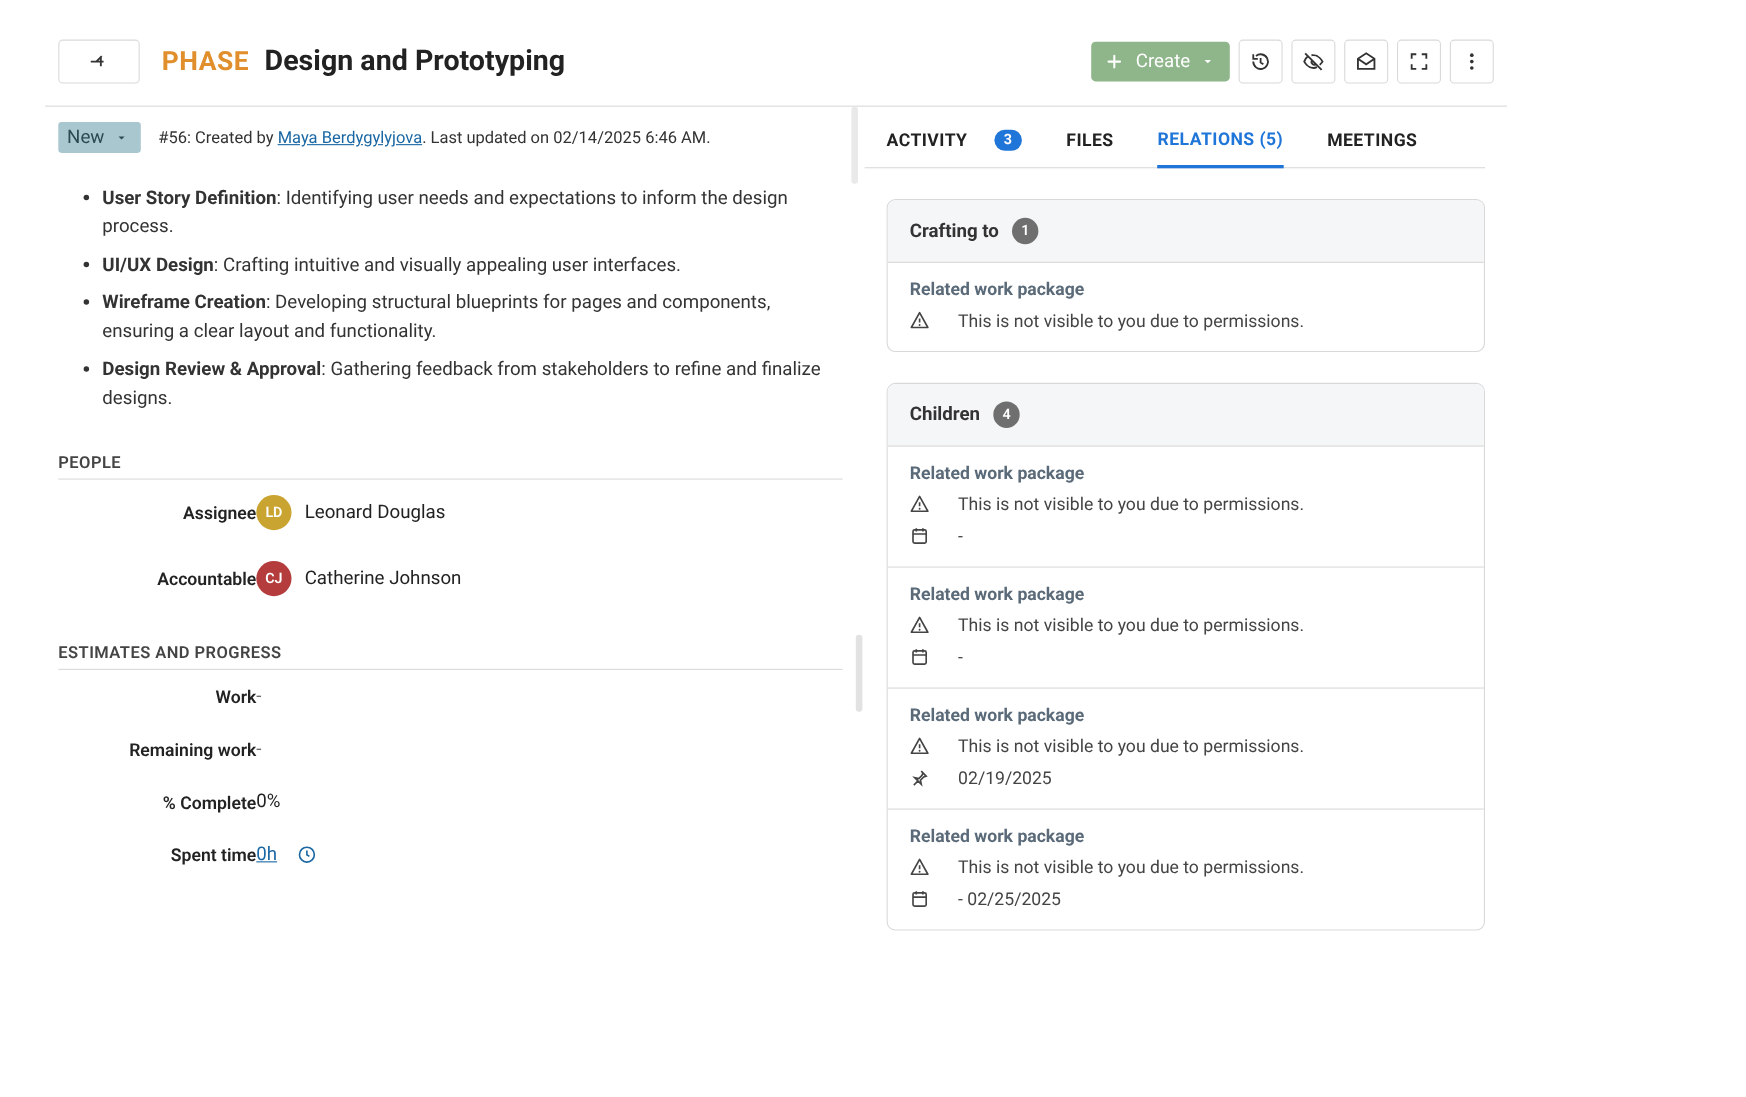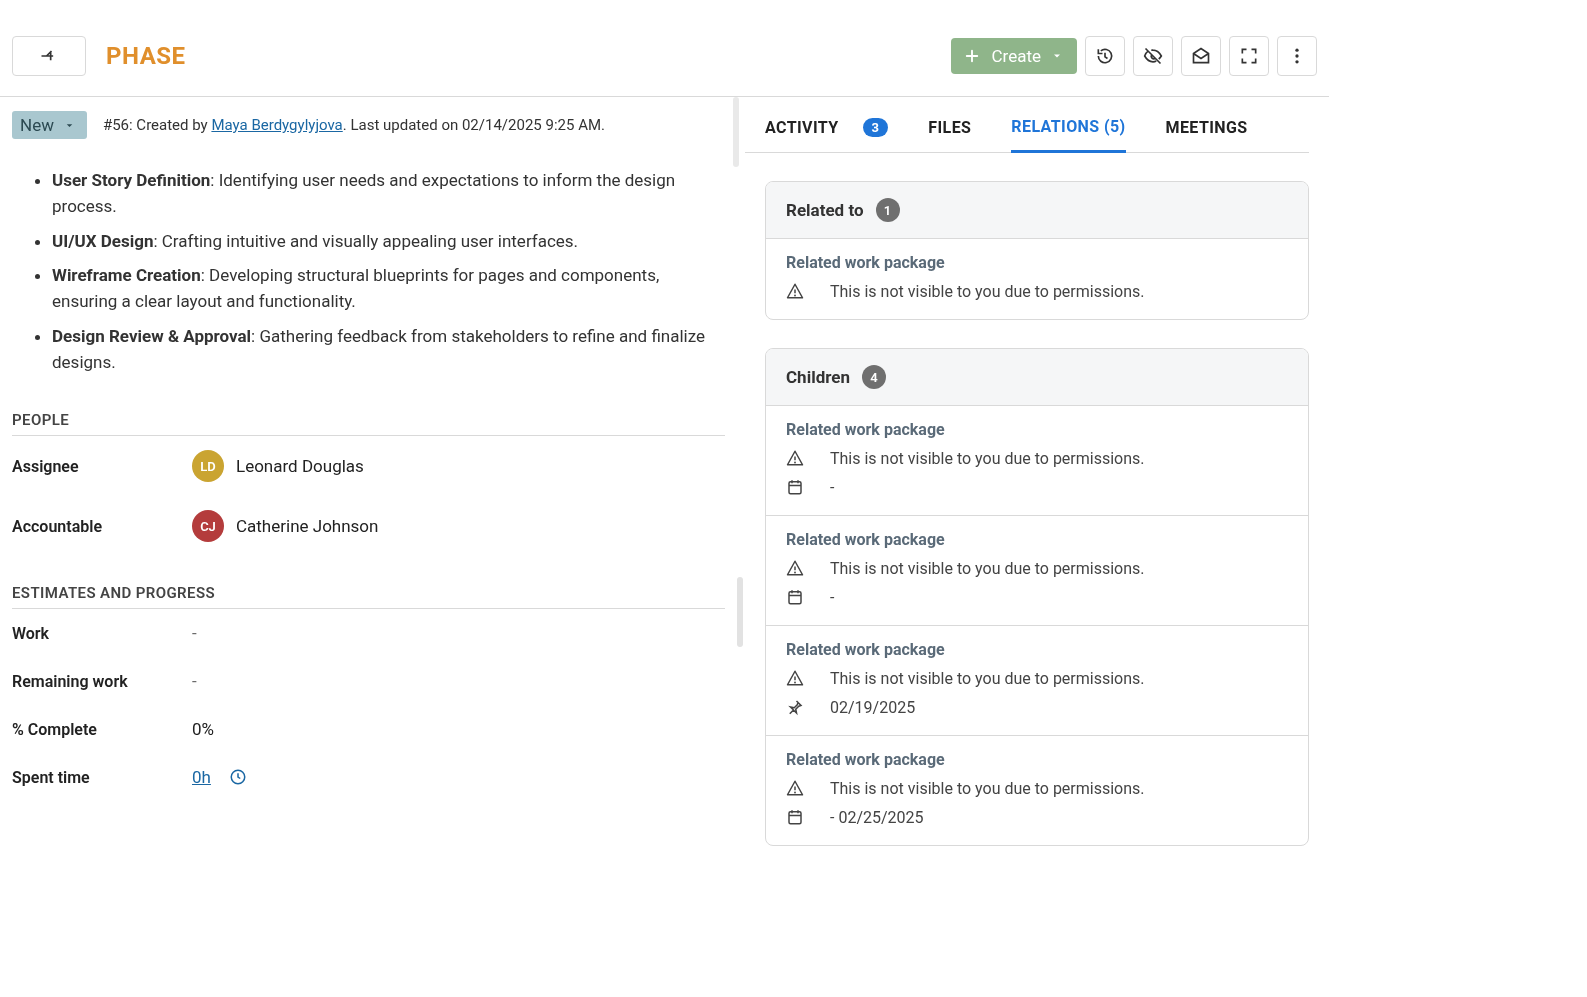--- a/index.html
+++ b/index.html
@@ -20,20 +20,21 @@
     margin: 0;
     font-family: -apple-system, BlinkMacSystemFont, "Segoe UI", Roboto, Helvetica, Arial, sans-serif;
     color: var(--text);
     background: #fff;
     font-size: 15px;
   }
   .page {
     width: 1329px;
     min-height: 997px;
     position: relative;
+    margin-left: 41px;
   }
 
   
   .topbar {
     display: flex;
     align-items: center;
     justify-content: space-between;
     padding: 36px 12px 20px 12px;
     border-bottom: 1px solid var(--border);
   }
@@ -157,20 +158,21 @@
     border-bottom: 1px solid var(--border);
     padding-bottom: 6px;
     margin-top: 28px;
   }
 
   
   .attr-row {
     display: flex;
     align-items: center;
     padding: 14px 0;
+    text-align: right;
   }
   .attr-label { width: 180px; color: #222; font-weight: 600; font-size: 16px; }
   .attr-value { display: flex; align-items: center; gap: 12px; color: #222; font-size: 17px; }
   .avatar {
     width: 32px; height: 32px; border-radius: 50%;
     display: inline-flex; align-items: center; justify-content: center;
     color: #fff; font-size: 13px; font-weight: 600;
   }
   .avatar.gold { background: #caa431; }
   .avatar.red  { background: #b43c3c; }
@@ -250,20 +252,21 @@
 
   <div class="topbar">
     <div class="topbar-left">
       <button class="icon-btn wide">
         <svg viewBox="0 0 24 24">
             <path fill="none" stroke="currentColor" stroke-width="2" d="M15 6l-6 6 M3 12h14 M14 7v10"></path>
           </svg>
       </button>
       <div class="title-wrap">
         <span class="phase-label">PHASE</span>
+        <span class="wp-title">Design and Prototyping</span>
       </div>
     </div>
     <div class="topbar-right">
       <div class="create-btn">
         <svg viewBox="0 0 24 24">
             <path stroke="currentColor" stroke-width="2.5" d="M12 5v14M5 12h14" stroke-linecap="round"></path>
           </svg>
         <span>Create</span>
         <svg viewBox="0 0 24 24" style="width:12px;height:12px">
             <path fill="currentColor" d="M6 9l6 6 6-6z"></path>
@@ -305,21 +308,21 @@
       <div class="left-scroll-gutter"></div>
 
       <div class="status-row">
         <div class="status-pill">
           <span>New</span>
           <svg class="chev" viewBox="0 0 24 24">
               <path fill="currentColor" d="M6 9l6 6 6-6z"></path>
             </svg>
         </div>
         <div class="meta-line">
-          <span>#56: Created by </span><a class="author" href="#">Maya Berdygylyjova</a><span>. Last updated on 02/14/2025 9:25 AM.</span>
+          <span>#56: Created by </span><a class="author" href="#">Maya Berdygylyjova</a><span>. Last updated on 02/14/2025 6:46 AM.</span>
         </div>
       </div>
 
       <div class="desc">
         <ul>
           <li><b>User Story Definition</b><span>: Identifying user needs and expectations to inform the design process.</span></li>
           <li><b>UI/UX Design</b><span>: Crafting intuitive and visually appealing user interfaces.</span></li>
           <li><b>Wireframe Creation</b><span>: Developing structural blueprints for pages and components, ensuring a clear layout and functionality.</span></li>
           <li><b>Design Review &amp; Approval</b><span>: Gathering feedback from stakeholders to refine and finalize designs.</span></li>
         </ul>
@@ -381,21 +384,21 @@
         </div>
         <div class="tab">FILES</div>
         <div class="tab active">RELATIONS (5)</div>
         <div class="tab">MEETINGS</div>
       </div>
 
       <div class="relations-wrap">
 
         <div class="relation-group">
           <div class="relation-header">
-            <span class="title">Related to</span>
+            <span class="title">Crafting to</span>
             <span class="chip">1</span>
           </div>
           <div class="relation-item">
             <div class="rel-title">Related work package</div>
             <div class="rel-row">
               <svg class="ico" viewBox="0 0 24 24">
                   <path fill="none" stroke="currentColor" stroke-width="2" stroke-linejoin="round" d="M12 3l10 18H2L12 3z"></path>
                   <path stroke="currentColor" stroke-width="2" d="M12 10v5"></path>
                   <circle cx="12" cy="18" r="1.2" fill="currentColor"></circle>
                 </svg>

